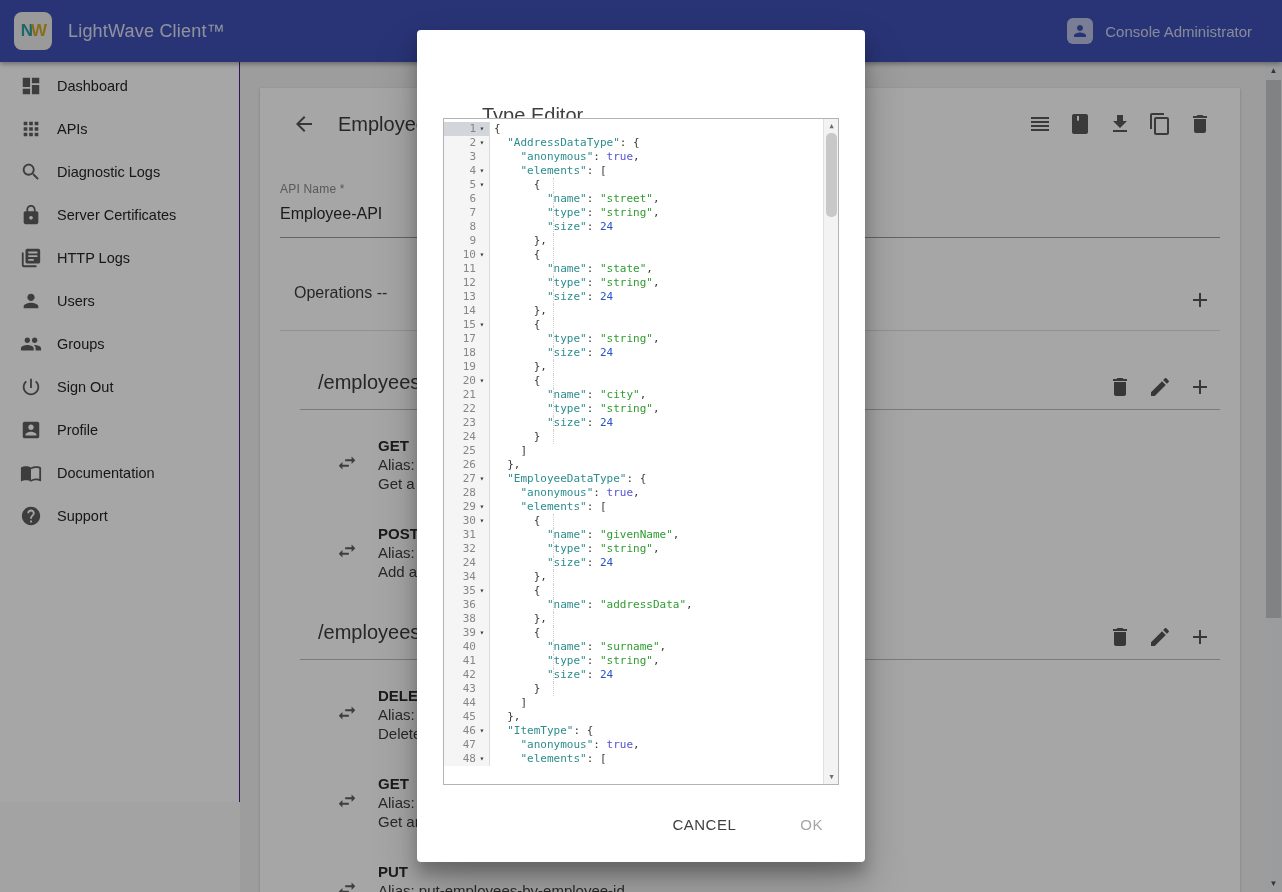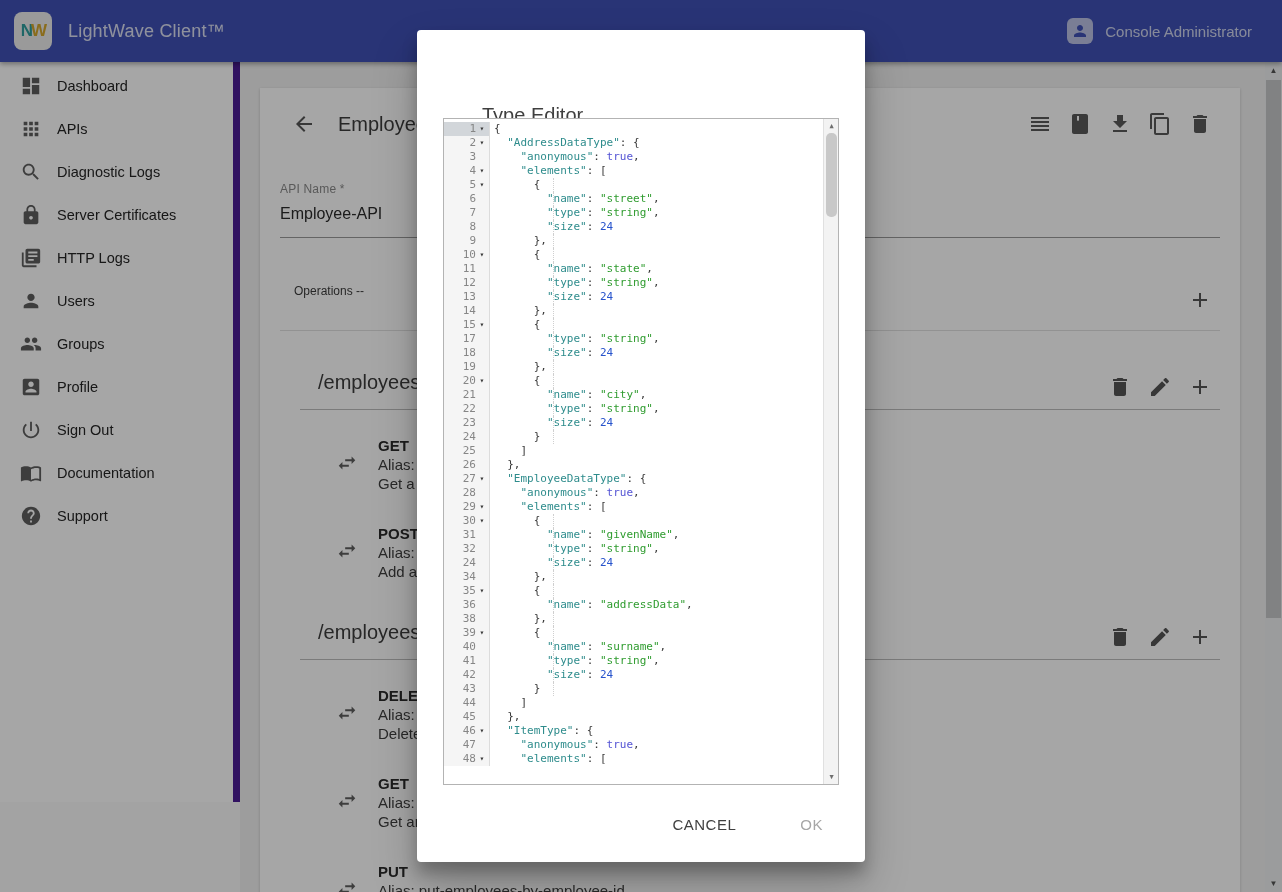--- a/index.html
+++ b/index.html
@@ -15,38 +15,38 @@
               font-size:17px; letter-spacing:-2px; }
   .logo-n { color:#2f9e9e; } .logo-w { color:#d4a72c; }
   .app-title { color:rgba(255,255,255,.82); font-size:18px; font-weight:500; margin-left:16px; letter-spacing:.2px; }
   .topbar-right { margin-left:auto; margin-right:30px; display:flex; align-items:center; }
   .avatar-box { width:26px; height:26px; border-radius:6px; background:rgba(255,255,255,.65);
                 display:flex; align-items:center; justify-content:center; margin-right:12px; }
   .user-label { color:rgba(255,255,255,.75); font-size:15px; font-weight:500; }
 
   
   .sidebar { position:absolute; left:0; top:62px; width:240px; height:740px; background:#ffffff;
-             border-right:7px solid #4c1d95; padding-top:2px; z-index:1; }
+             border-right:1px solid #4c1d95; padding-top:2px; z-index:1; }
   .side-item { height:43px; display:flex; align-items:center; padding-left:20px; cursor:pointer; }
   .side-item svg { flex:0 0 auto; }
   .side-label { margin-left:15px; font-size:14.5px; color:#262626; }
 
   
   .content { position:absolute; left:240px; top:62px; width:1025px; height:830px; background:#f2f2f2; z-index:1; }
   .card { position:absolute; left:20px; top:26px; width:980px; height:820px; background:#ffffff;
           box-shadow:0 1px 3px rgba(0,0,0,.2); overflow:hidden; }
   .card-header { display:flex; align-items:center; padding:20px 20px 8px 24px; }
   .page-title { font-size:20px; color:#3c3c3c; margin-left:14px; white-space:nowrap; }
   .tool-icons { margin-left:auto; display:flex; align-items:center; }
   .icon-btn { width:40px; height:32px; display:flex; align-items:center; justify-content:center; cursor:pointer; }
   .api-block { margin:34px 20px 0 20px; border-bottom:1px solid #9a9a9a; padding-bottom:14px; }
   .field-label { font-size:12px; color:#8a8a8a; letter-spacing:.2px; }
   .field-value { font-size:16px; color:#2b2b2b; margin-top:9px; }
   .ops-header { margin:46px 20px 0 20px; display:flex; align-items:flex-start; border-bottom:1px solid #e0e0e0; padding-bottom:14px; }
-  .ops-title { font-size:12px; color:#3c3c3c; margin-left:14px; white-space:nowrap; }
+  .ops-title { font-size:16px; color:#3c3c3c; margin-left:14px; white-space:nowrap; }
   .section { margin:0 20px 0 40px; }
   .sec-head { margin-top:40px; display:flex; align-items:flex-start; border-bottom:1px solid #bdbdbd; padding-bottom:6px; }
   .sec-path { font-size:20px; color:#3c3c3c; margin-left:18px; white-space:nowrap; }
   .sec-icons { margin-left:auto; display:flex; }
   .op { display:flex; margin-top:26px; margin-bottom:31px; }
   .op-swap { width:24px; margin-left:36px; margin-top:16px; }
   .op-text { margin-left:18px; }
   .op-method { font-size:15px; font-weight:bold; color:#2b2b2b; line-height:19px; }
   .op-line { font-size:15px; color:#3f3f3f; line-height:19px; white-space:nowrap; }
 
@@ -146,29 +146,29 @@
         <span class="side-label">Users</span>
       </div>
       <div class="side-item">
         <svg viewBox="0 0 24 24" width="22" height="22">
           <path d="M16 11c1.66 0 2.99-1.34 2.99-3S17.66 5 16 5c-1.66 0-3 1.34-3 3s1.34 3 3 3zm-8 0c1.66 0 2.99-1.34 2.99-3S9.66 5 8 5C6.34 5 5 6.34 5 8s1.34 3 3 3zm0 2c-2.33 0-7 1.17-7 3.5V19h14v-2.5c0-2.33-4.67-3.5-7-3.5zm8 0c-.29 0-.62.02-.97.05 1.16.84 1.97 1.97 1.97 3.45V19h6v-2.5c0-2.33-4.67-3.5-7-3.5z" fill="#5f5f5f"></path>
         </svg>
         <span class="side-label">Groups</span>
       </div>
       <div class="side-item">
         <svg viewBox="0 0 24 24" width="22" height="22">
+          <path d="M13 3h-2v10h2V3zm4.83 2.17l-1.42 1.42C17.99 7.86 19 9.81 19 12c0 3.87-3.13 7-7 7s-7-3.13-7-7c0-2.19 1.01-4.14 2.58-5.42L6.17 5.17C4.23 6.82 3 9.26 3 12c0 4.97 4.03 9 9 9s9-4.03 9-9c0-2.74-1.23-5.18-3.17-6.83z" fill="#5f5f5f"></path>
+        </svg>
+        <span class="side-label">Sign Out</span>
+      </div>
+      <div class="side-item">
+        <svg viewBox="0 0 24 24" width="22" height="22">
           <path d="M3 5v14c0 1.1.9 2 2 2h14c1.1 0 2-.9 2-2V5c0-1.1-.9-2-2-2H5c-1.1 0-2 .9-2 2zm12 4c0 1.66-1.34 3-3 3s-3-1.34-3-3 1.34-3 3-3 3 1.34 3 3zm-9 8c0-2 4-3.1 6-3.1s6 1.1 6 3.1v1H6v-1z" fill="#5f5f5f"></path>
         </svg>
         <span class="side-label">Profile</span>
-      </div>
-      <div class="side-item">
-        <svg viewBox="0 0 24 24" width="22" height="22">
-          <path d="M13 3h-2v10h2V3zm4.83 2.17l-1.42 1.42C17.99 7.86 19 9.81 19 12c0 3.87-3.13 7-7 7s-7-3.13-7-7c0-2.19 1.01-4.14 2.58-5.42L6.17 5.17C4.23 6.82 3 9.26 3 12c0 4.97 4.03 9 9 9s9-4.03 9-9c0-2.74-1.23-5.18-3.17-6.83z" fill="#5f5f5f"></path>
-        </svg>
-        <span class="side-label">Sign Out</span>
       </div>
       <div class="side-item">
         <svg viewBox="0 0 24 24" width="22" height="22">
           <path d="M21 5c-1.11-.35-2.33-.5-3.5-.5-1.95 0-4.05.4-5.5 1.5-1.45-1.1-3.55-1.5-5.5-1.5S2.45 4.9 1 6v14.65c0 .25.25.5.5.5.1 0 .15-.05.25-.05C3.1 20.45 5.05 20 6.5 20c1.95 0 4.05.4 5.5 1.5 1.35-.85 3.8-1.5 5.5-1.5 1.65 0 3.35.3 4.75 1.05.1.05.15.05.25.05.25 0 .5-.25.5-.5V6c-.6-.45-1.25-.75-2-1zm0 13.5c-1.1-.35-2.3-.5-3.5-.5-1.7 0-4.15.65-5.5 1.5V8c1.35-.85 3.8-1.5 5.5-1.5 1.2 0 2.4.15 3.5.5v11.5z" fill="#5f5f5f"></path>
         </svg>
         <span class="side-label">Documentation</span>
       </div>
       <div class="side-item">
         <svg viewBox="0 0 24 24" width="22" height="22">
           <path d="M12 2C6.48 2 2 6.48 2 12s4.48 10 10 10 10-4.48 10-10S17.52 2 12 2zm1 17h-2v-2h2v2zm2.07-7.75l-.9.92C13.45 12.9 13 13.5 13 15h-2v-.5c0-1.1.45-2.1 1.17-2.83l1.24-1.26c.37-.36.59-.86.59-1.41 0-1.1-.9-2-2-2s-2 .9-2 2H8c0-2.21 1.79-4 4-4s4 1.79 4 4c0 .88-.36 1.68-.93 2.25z" fill="#5f5f5f"></path>

